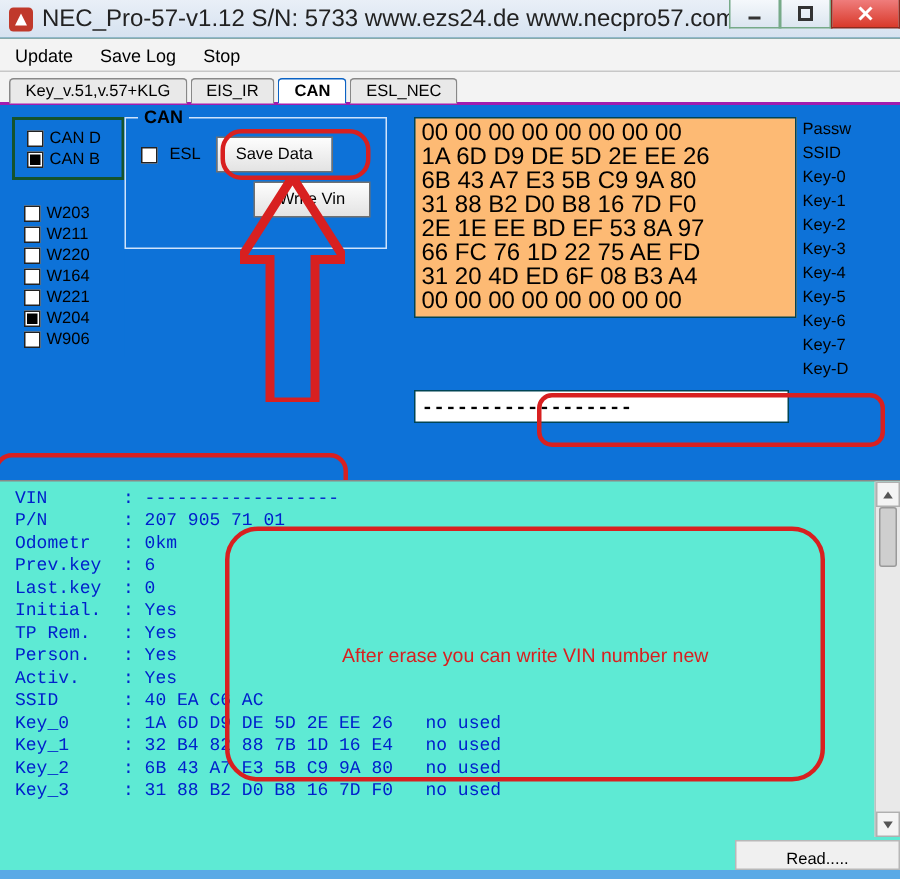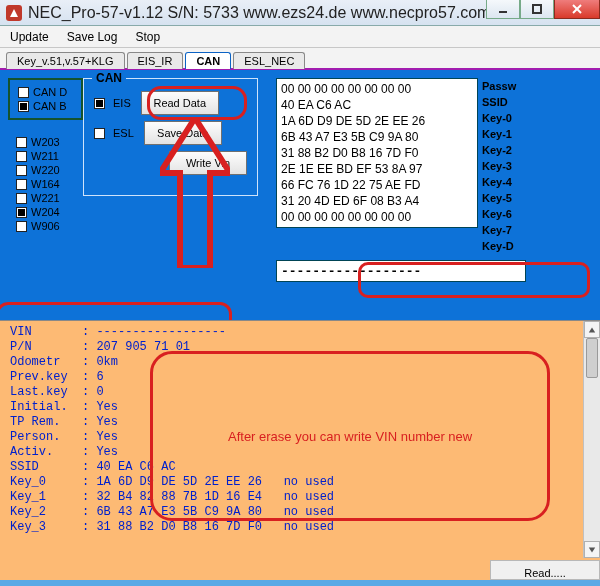--- a/index.html
+++ b/index.html
@@ -36,29 +36,29 @@
   .grp1 { border:2px solid #14532d; padding:4px 2px; margin-bottom:10px; background:#0d72d8; }
 
   .col-mid { width:175px; }
   .panel-can { border:1px solid #cfe3fb; padding:6px 10px 14px 10px; position:relative; background:#0d72d8; }
   .panel-can .legend { position:absolute; top:-8px; left:8px; background:#0d72d8; padding:0 4px; font-weight:bold; font-size:12px; }
   .panel-can .row { display:flex; align-items:center; margin:6px 0; }
   .panel-can .btn { width:78px; height:24px; background:linear-gradient(#fdfdfd,#e3e3e3); border:1px solid #707070; font-size:11px; display:flex;align-items:center;justify-content:center; }
   .panel-can .eslbl { margin-left:4px; margin-right:10px; font-size:11px; }
 
   .col-right { flex:1; margin-left:18px; }
-  .hex { background:#ffffff; border:1px solid #045; padding:2px 4px; font-family:"Courier New",monospace; font-size:12px; line-height:16px; width:202px; float:left; }
+  .hex { background:#fdba74; border:1px solid #045; padding:2px 4px; font-family:"Courier New",monospace; font-size:16px; line-height:16px; width:255px; float:left; }
   .hexrow { white-space:pre; }
   .labels { float:left; margin-left:4px; }
-  .labels div { font-weight:bold; font-size:11px; height:16px; line-height:16px; }
+  .labels div { font-weight:normal; font-size:11px; height:16px; line-height:16px; }
   .dashfield { clear:both; position:relative; top:6px; }
   .dashfield input { width:250px; height:22px; font-family:"Courier New",monospace; font-size:13px; font-weight:bold; padding:0 4px; border:1px solid #045; }
 
   
-  .bottom { background:#fdba74; height:260px; border-top:1px solid #888; position:relative; overflow:hidden; }
+  .bottom { background:#5eead4; height:260px; border-top:1px solid #888; position:relative; overflow:hidden; }
   .infolist { font-family:"Courier New",monospace; font-size:12px; color:#0020cc; padding:4px 10px; line-height:15px; white-space:pre; }
   .scrollbar { position:absolute; right:0; top:0; bottom:22px; width:17px; background:#e9e9e9; border-left:1px solid #c0c0c0; }
   .scrollbar .arrow { height:17px; display:flex;align-items:center;justify-content:center; background:#f4f4f4; border:1px solid #b0b0b0; }
   .scrollbar .arrow svg { width:8px;height:8px;fill:#555; }
   .scrollbar .track { position:absolute; top:17px; bottom:17px; left:0; right:0; }
   .scrollbar .thumb { position:absolute; left:2px; right:2px; top:0; height:40px; background:#cfcfcf; border:1px solid #9a9a9a; border-radius:2px; }
   .scrollbar .arrow.dn { position:absolute; bottom:0; left:0; right:0; }
 
   .status { position:absolute; bottom:0; right:0; height:20px; width:110px; background:#f0f0f0; border:1px solid #b8b8b8; display:flex;align-items:flex-end;justify-content:center; font-size:11px; }
 
@@ -155,42 +155,34 @@
           <span>W906</span>
         </label>
     </div>
   </div>
 
   <div class="col-mid">
     <div class="panel-can">
       <div class="legend">CAN</div>
       <div class="row">
         <label class="chk" style="margin:0;">
-            <span class="box filled"></span>
-            <span class="eslbl">EIS</span>
-          </label>
-        <div class="btn">Read Data</div>
-      </div>
-      <div class="row">
-        <label class="chk" style="margin:0;">
             <span class="box"></span>
             <span class="eslbl">ESL</span>
           </label>
         <div class="btn">Save Data</div>
       </div>
       <div class="row" style="justify-content:flex-end;">
         <div class="btn">Write Vin</div>
       </div>
     </div>
   </div>
 
   <div class="col-right">
     <div class="hex" id="hexbox">
         <div class="hexrow">00 00 00 00 00 00 00 00</div>
-        <div class="hexrow">40 EA C6 AC            </div>
         <div class="hexrow">1A 6D D9 DE 5D 2E EE 26</div>
         <div class="hexrow">6B 43 A7 E3 5B C9 9A 80</div>
         <div class="hexrow">31 88 B2 D0 B8 16 7D F0</div>
         <div class="hexrow">2E 1E EE BD EF 53 8A 97</div>
         <div class="hexrow">66 FC 76 1D 22 75 AE FD</div>
         <div class="hexrow">31 20 4D ED 6F 08 B3 A4</div>
         <div class="hexrow">00 00 00 00 00 00 00 00</div>
       </div>
     <div class="labels" id="hexlabels">
         <div>Passw</div>

